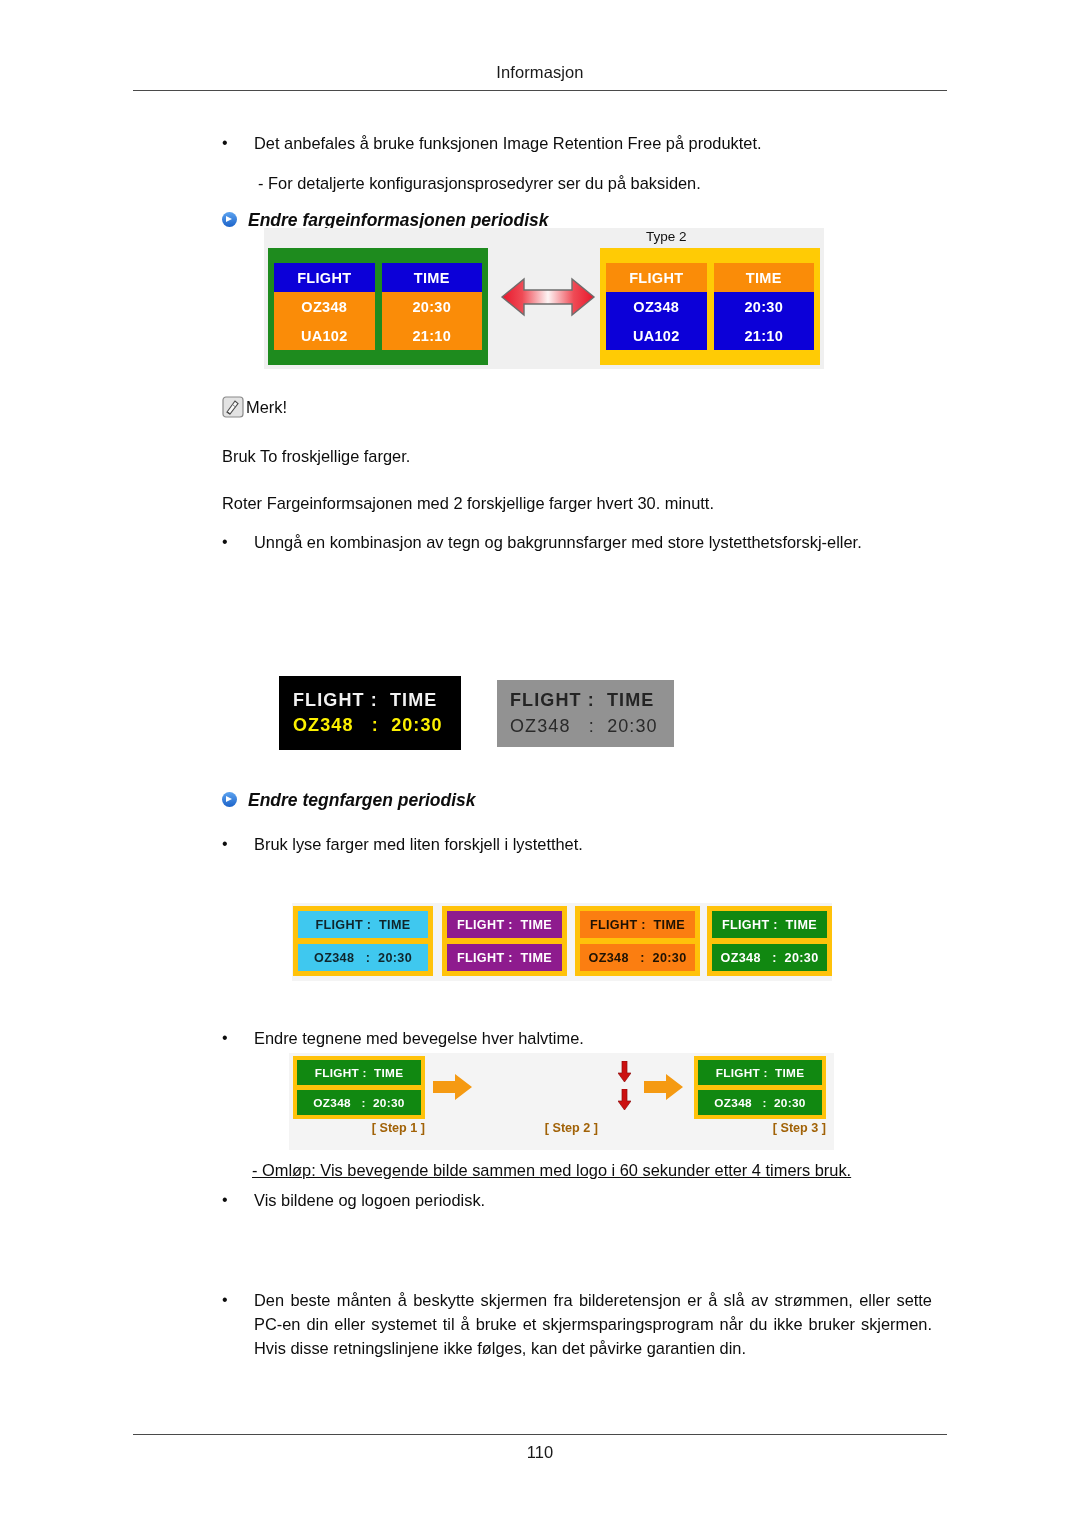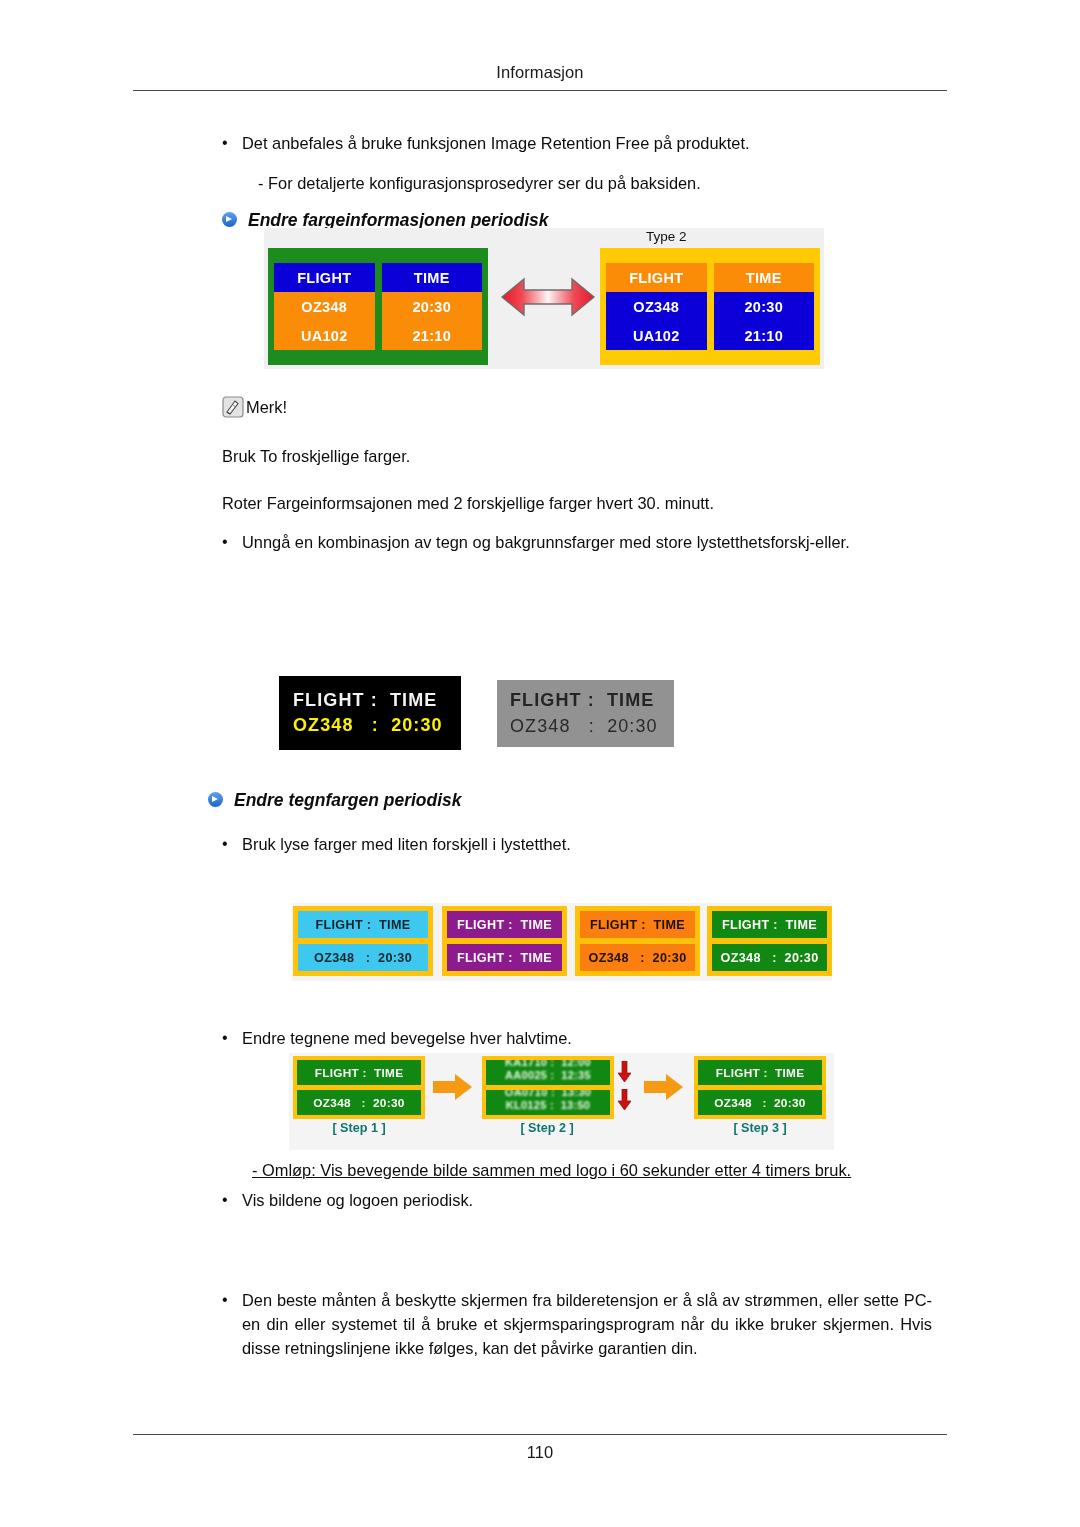--- a/index.html
+++ b/index.html
@@ -78,21 +78,21 @@
   .bullet-dot {
     position: absolute;
     left: 0;
     top: 0;
     width: 14px;
     text-align: left;
     font-size: 16px;
   }
   .bullet-text {
     display: block;
-    margin-left: 20px;
+    margin-left: 32px;
   }
   .just { text-align: justify; }
 
   
   .sec-head {
     position: absolute;
     font-size: 17.5px;
     font-style: italic;
     font-weight: bold;
     color: #0d0d0d;
@@ -306,24 +306,24 @@
     color: #ffffff;
     letter-spacing: .3px;
     white-space: pre;
     filter: blur(0.9px);
     opacity: .92;
   }
   .step-label {
     position: absolute;
     top: 68px;
     width: 132px;
-    text-align: center;
+    text-align: right;
     font-size: 12.6px;
     font-weight: bold;
-    color: #0f766e;
+    color: #a16207;
     white-space: pre;
   }
   .orange-arrow {
     position: absolute;
     top: 20px;
     width: 40px;
     height: 28px;
   }
   .red-down {
     position: absolute;
@@ -422,21 +422,21 @@
 
   <div class="fig2-black">
     <div class="f2line f2-white">FLIGHT :  TIME</div>
     <div class="f2line f2-yellow">OZ348   :  20:30</div>
   </div>
   <div class="fig2-gray">
     <div class="f2line f2-dark1">FLIGHT :  TIME</div>
     <div class="f2line f2-dark2">OZ348   :  20:30</div>
   </div>
 
-  <div class="sec-head" style="left:208px; top:790px;">
+  <div class="sec-head" style="left:222px; top:790px;">
     <span class="arrow-bullet"></span><span>Endre tegnfargen periodisk</span>
   </div>
 
   <div class="bullet-row" style="left:222px; top:832px; width:700px;">
     <span class="bullet-dot">•</span>
     <span class="bullet-text">Bruk lyse farger med liten forskjell i lystetthet.</span>
   </div>
 
   <div class="fig3">
     <div class="cpanel" style="left:1px; width:140px;">
@@ -469,31 +469,21 @@
       <div class="srow">OZ348   :  20:30</div>
     </div>
     <div class="step-label" style="left:4px;">[ Step 1 ]</div>
 
     <div class="orange-arrow" style="left:144px;">
       <svg width="40" height="28" viewBox="0 0 40 28">
         <polygon points="0,8 22,8 22,1 39,14 22,27 22,20 0,20" fill="#f59a12"></polygon>
       </svg>
     </div>
 
-    <div class="spanel" style="left:193px;">
-      <div class="srow srow-blur">
-        <span class="blurtxt" style="top:-4px;">KA1710 :  12:00</span>
-        <span class="blurtxt" style="top:9px;">AA0025 :  12:35</span>
-      </div>
-      <div class="srow srow-blur">
-        <span class="blurtxt" style="top:-4px;">OA0710 :  13:30</span>
-        <span class="blurtxt" style="top:9px;">KL0125 :  13:50</span>
-      </div>
-    </div>
-    <div class="step-label" style="left:192px;">[ Step 2 ]</div>
+    <div class="step-label" style="left:177px;">[ Step 2 ]</div>
 
     <div class="red-down" style="left:329px; top:8px;">
       <svg width="13" height="22" viewBox="0 0 13 22">
         <polygon points="4,0 9,0 9,12 13,12 6.5,21 0,12 4,12" fill="#cc1111" stroke="#8c0b0b" stroke-width="0.7"></polygon>
       </svg>
     </div>
     <div class="red-down" style="left:329px; top:36px;">
       <svg width="13" height="22" viewBox="0 0 13 22">
         <polygon points="4,0 9,0 9,12 13,12 6.5,21 0,12 4,12" fill="#cc1111" stroke="#8c0b0b" stroke-width="0.7"></polygon>
       </svg>

